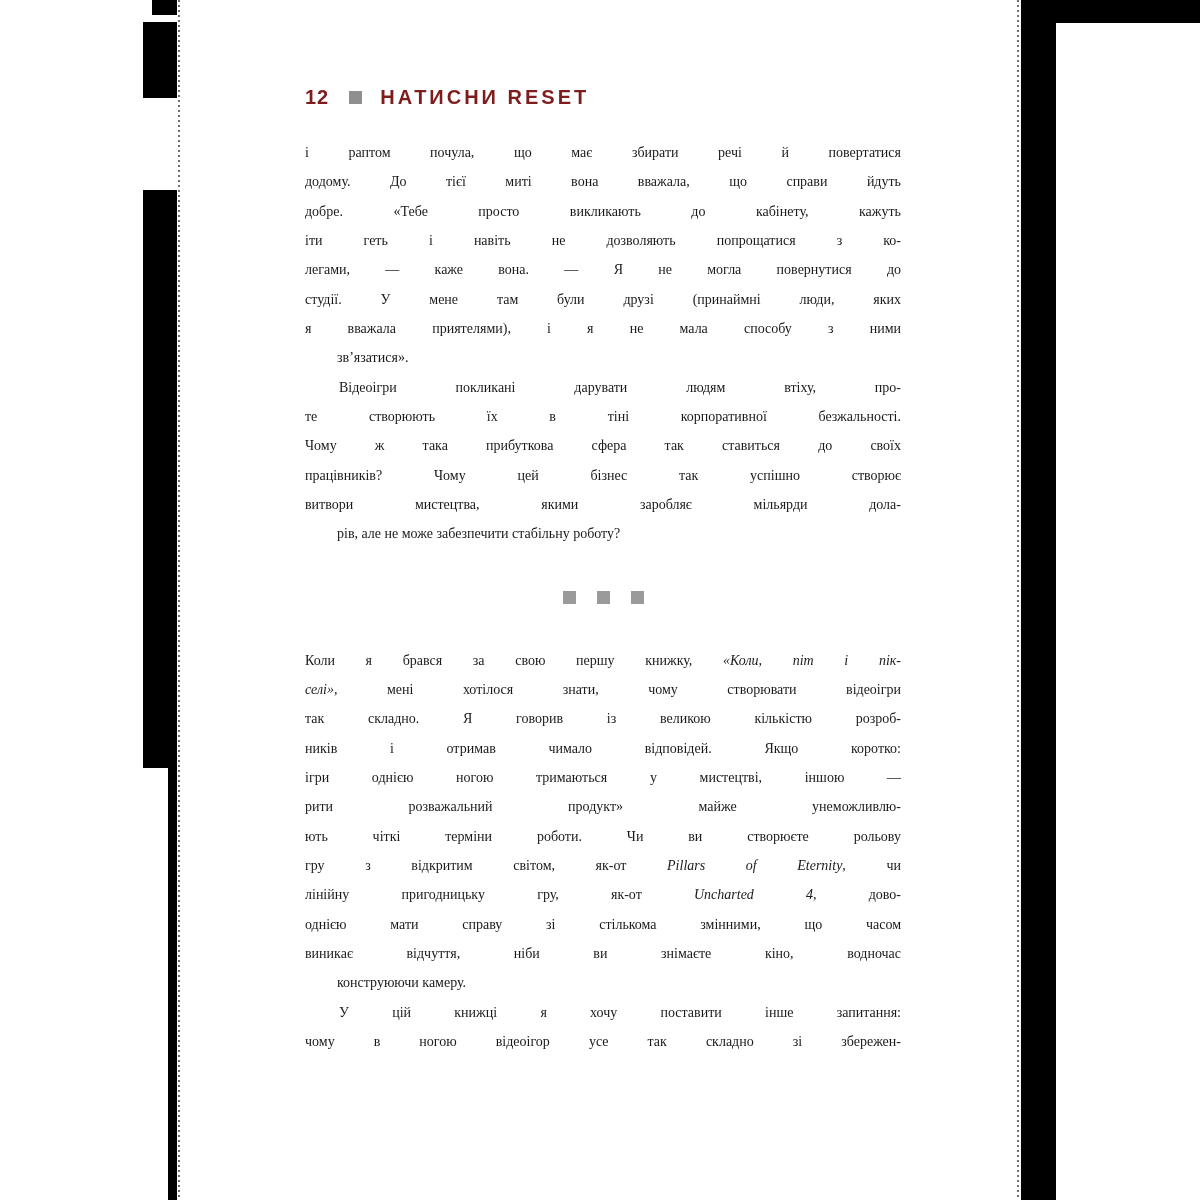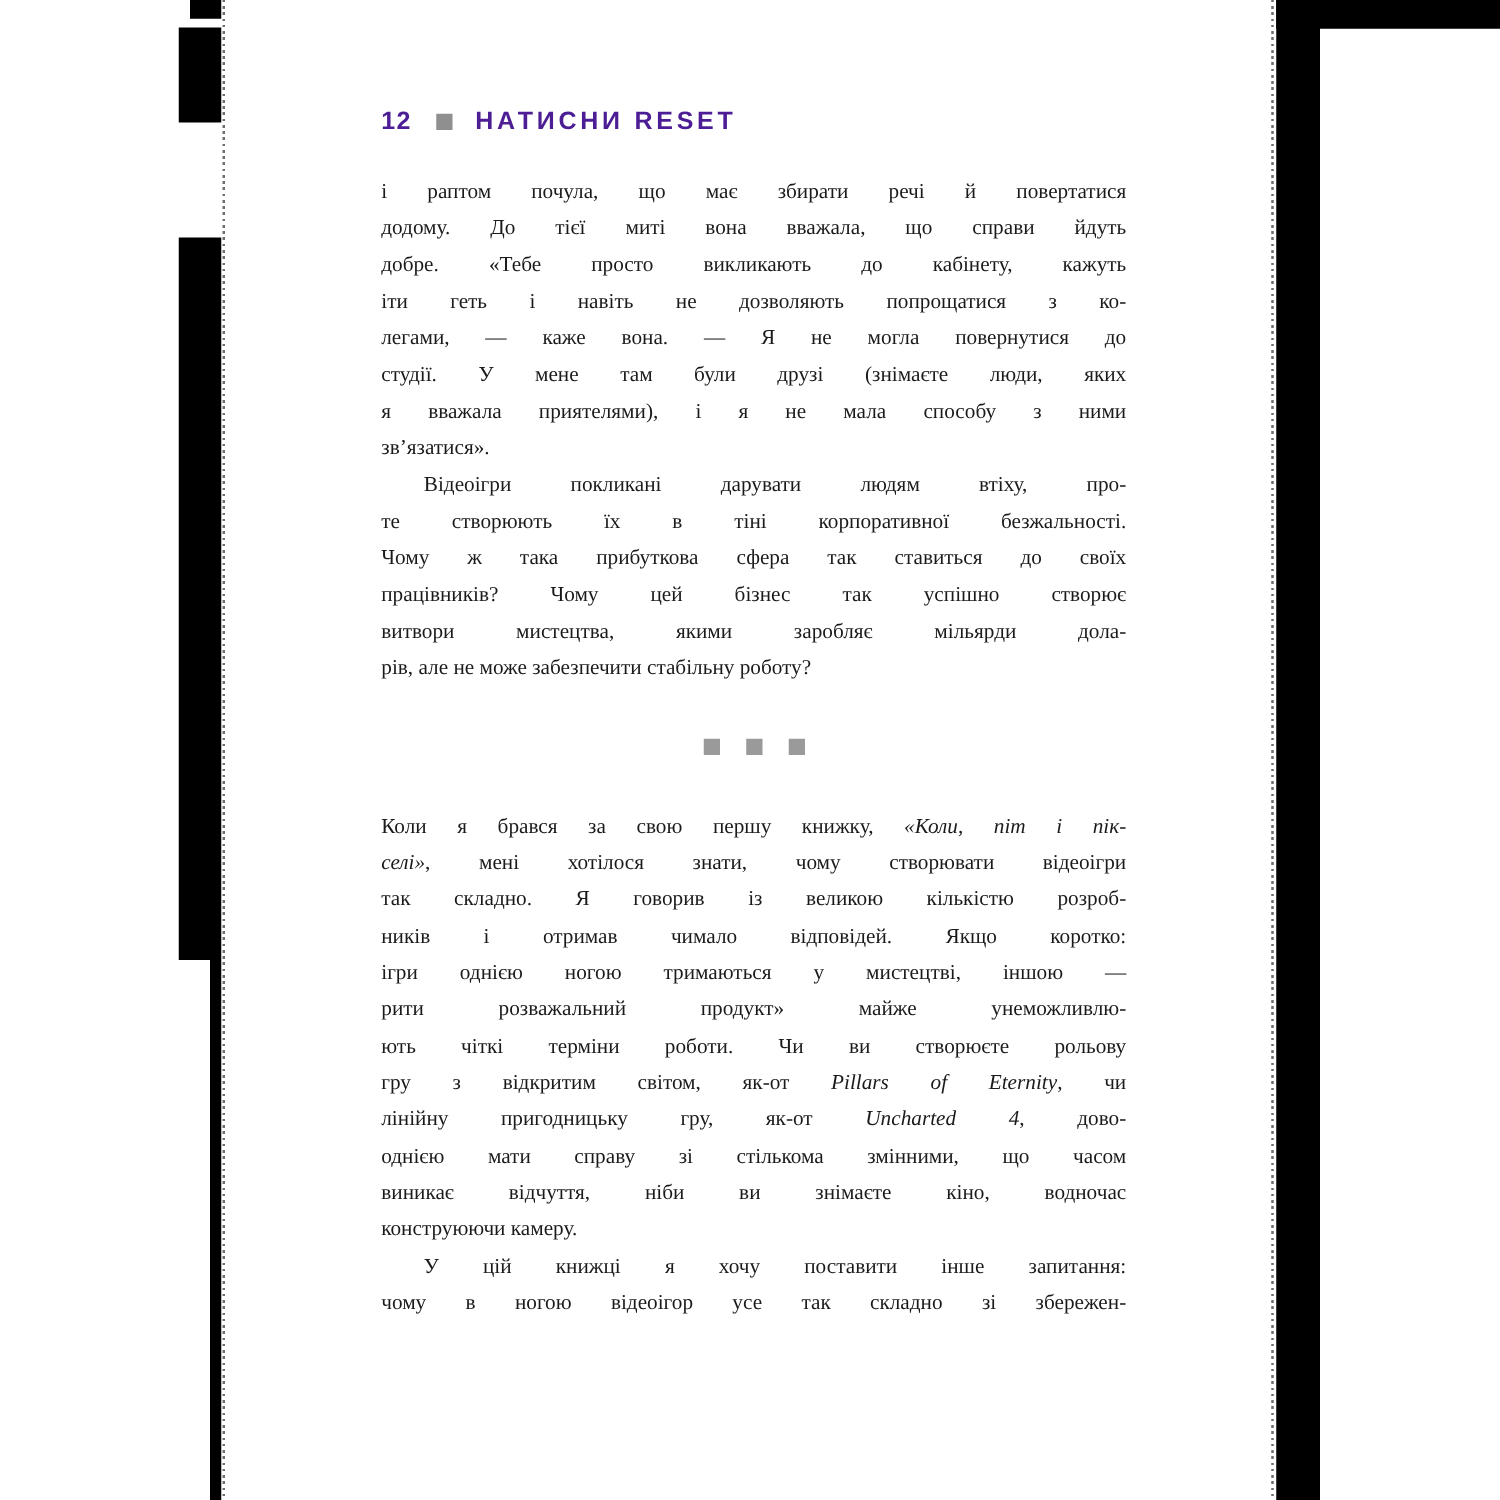--- a/index.html
+++ b/index.html
@@ -18,32 +18,32 @@
   .dotline{
     position:absolute;top:0;width:2px;height:1200px;
     background:repeating-linear-gradient(to bottom,#6f6f6f 0 2px,transparent 2px 5px);
   }
   .dot-left{left:178px;}
   .dot-right{left:1017px;}
   
   .pageheader{
     position:absolute;left:305px;top:86px;display:flex;align-items:center;
     font-family:"Liberation Sans", sans-serif;font-weight:700;font-size:20px;
-    color:#4c1d95;
+    color:#7f1d1d;
   }
   .pagenum{letter-spacing:1px;}
   .hsq{display:inline-block;width:13px;height:13px;background:#8f8f8f;margin:0 18px 0 20px;}
   .htitle{letter-spacing:3px;}
   
   .bodycol{position:absolute;left:305px;top:138px;width:596px;}
   .bline{
-    height:29.33px;line-height:29.33px;font-size:17px;
+    height:29.33px;line-height:29.33px;font-size:14px;
     text-align:justify;text-align-last:justify;white-space:nowrap;
   }
-  .bline.lastline{text-align-last:left;}
+  .bline.lastline{text-align-last:left;margin-left:32px;}
   .bline.indent{padding-left:34px;}
   .it{font-style:italic;}
   
   .divider{height:97px;display:flex;align-items:center;justify-content:center;gap:21px;}
   .dsq{display:inline-block;width:13px;height:13px;background:#9a9a9a;}
 </style>
 </head>
 <body>
 
 <div class="canvas">
@@ -62,21 +62,21 @@
     <span class="hsq"></span>
     <span class="htitle">НАТИСНИ RESET</span>
   </div>
 
   <div class="bodycol">
       <div class="bline"><span>і раптом почула, що має збирати речі й повертатися</span></div>
       <div class="bline"><span>додому. До тієї миті вона вважала, що справи йдуть</span></div>
       <div class="bline"><span>добре. «Тебе просто викликають до кабінету, кажуть</span></div>
       <div class="bline"><span>іти геть і навіть не дозволяють попрощатися з ко-</span></div>
       <div class="bline"><span>легами, — каже вона. — Я не могла повернутися до</span></div>
-      <div class="bline"><span>студії. У мене там були друзі (знімаєте люди, яких</span></div>
+      <div class="bline"><span>студії. У мене там були друзі (принаймні люди, яких</span></div>
       <div class="bline"><span>я вважала приятелями), і я не мала способу з ними</span></div>
       <div class="bline lastline"><span>зв’язатися».</span></div>
       <div class="bline indent"><span>Відеоігри покликані дарувати людям втіху, про-</span></div>
       <div class="bline"><span>те створюють їх в тіні корпоративної безжальності.</span></div>
       <div class="bline"><span>Чому ж така прибуткова сфера так ставиться до своїх</span></div>
       <div class="bline"><span>працівників? Чому цей бізнес так успішно створює</span></div>
       <div class="bline"><span>витвори мистецтва, якими заробляє мільярди дола-</span></div>
       <div class="bline lastline"><span>рів, але не може забезпечити стабільну роботу?</span></div>
       <div class="divider">
         <span class="dsq"></span>

